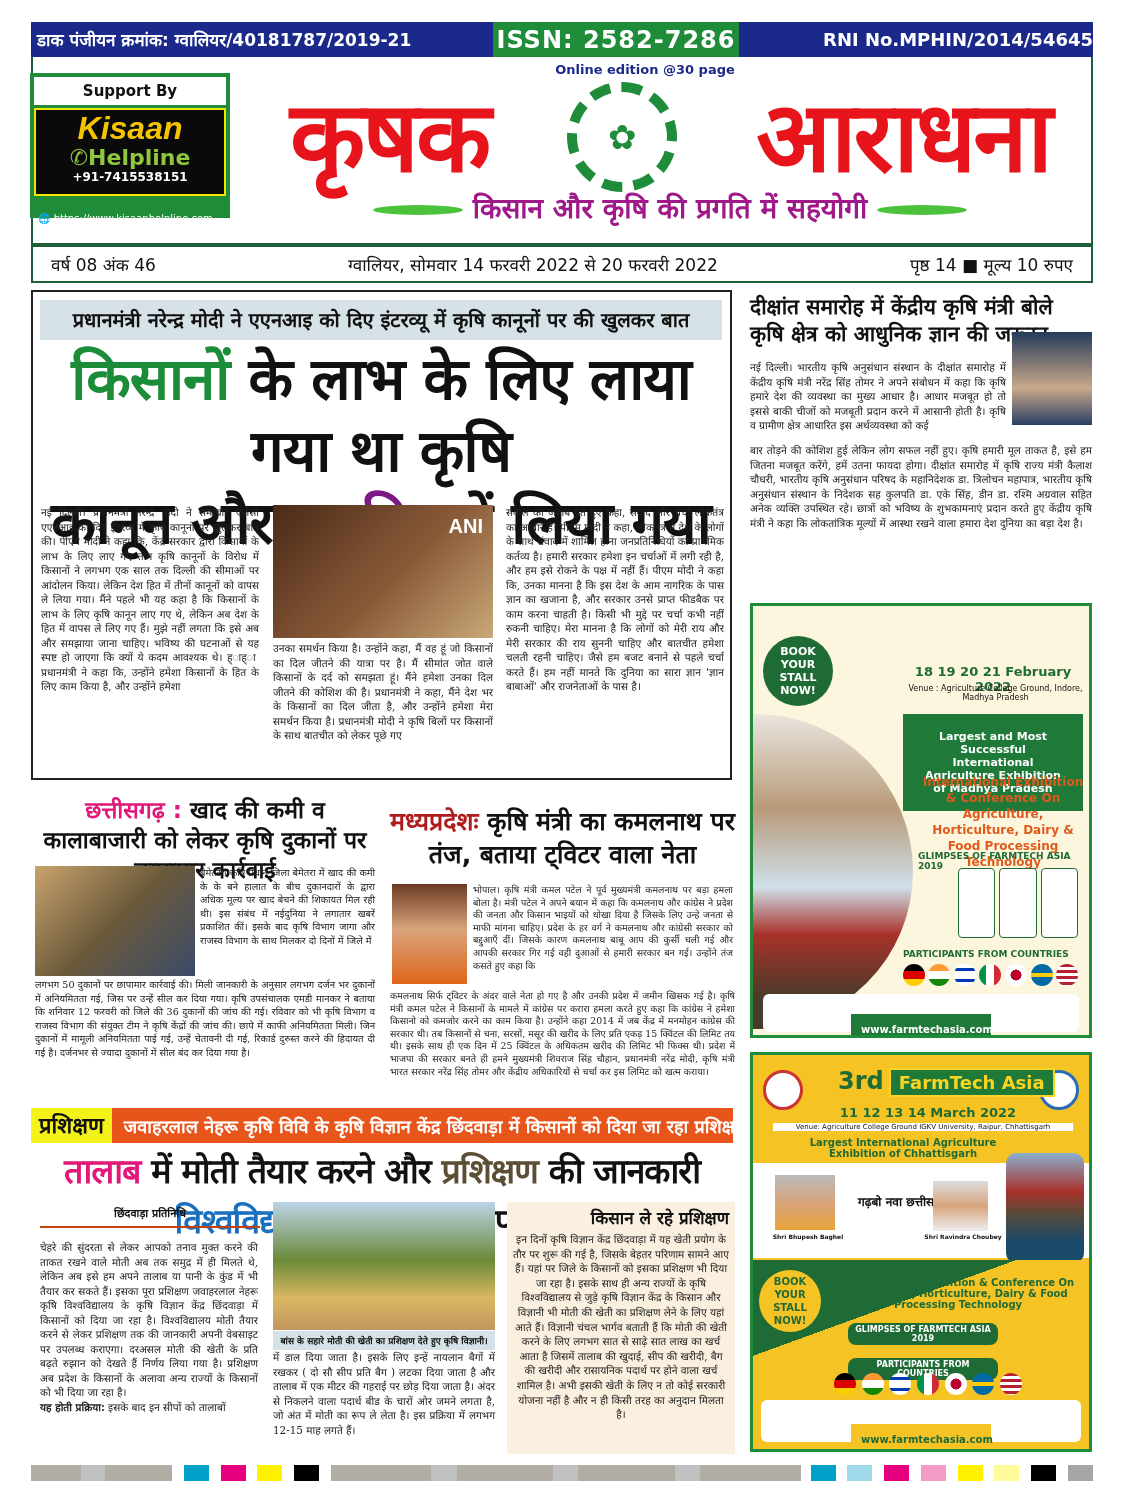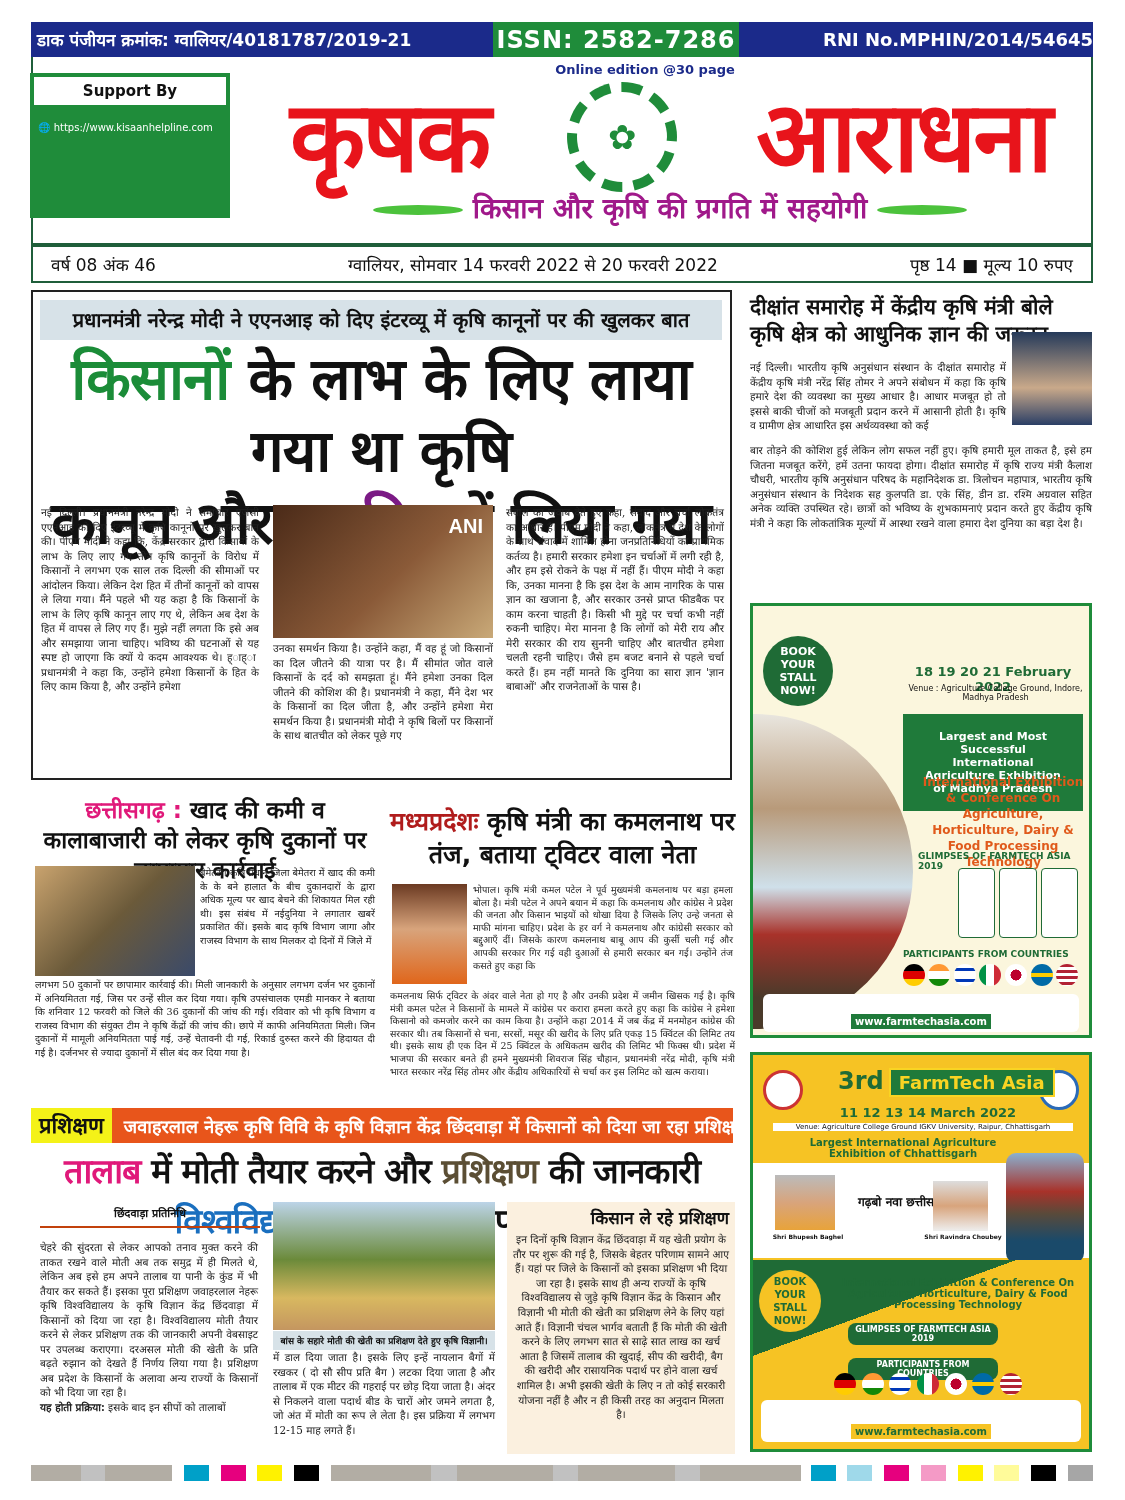--- a/index.html
+++ b/index.html
@@ -45,21 +45,21 @@
 .rbody2{left:750px;top:443px;width:342px}
 
 .ad1{left:750px;top:603px;width:342px;height:435px;border:3px solid #1f8c3a;background:#fbf6dd;overflow:hidden}
 .ad2{left:750px;top:1052px;width:342px;height:400px;border:3px solid #1f8c3a;background:#f6c324;overflow:hidden}
 .ad-title-box{background:#1f7a3a;color:#f9d423;font-weight:bold;font-size:20px;padding:2px 8px;display:inline-block;border:2px solid #f9d423}
 .ad-green-bar{background:#1f7a3a;color:#fff;font-weight:bold;font-size:11px;text-align:center;padding:16px}
 .ad-orange{color:#e05a1b;font-weight:bold;font-size:12px;text-align:center;line-height:16px}
 .book{position:absolute;width:70px;height:70px;border-radius:50%;background:#1f6b36;color:#fff;font-weight:bold;font-size:11px;text-align:center;display:flex;align-items:center;justify-content:center;line-height:13px}
 .flags{display:flex;justify-content:space-around;padding:0 8px}
 .flag{width:22px;height:22px;border-radius:50%;display:inline-block}
-.ad-url{background:#1f7a3a;color:#fff;font-size:10px;font-weight:bold;text-align:center;width:140px;margin:12px auto 0;padding:2px}
+.ad-url{background:#1f7a3a;color:#fff;font-size:10px;font-weight:bold;text-align:center;width:140px;margin:12px auto 0;padding:10px}
 
 .cg-head{left:35px;top:795px;width:340px;font-size:23px;font-weight:bold;line-height:30px;text-align:center}
 .cg-photo{left:35px;top:866px;width:160px;height:110px;background:linear-gradient(135deg,#c9a36e,#6b5a3a 50%,#3a4a6a)}
 .cg-body1{left:200px;top:866px;width:175px}
 .cg-body2{left:35px;top:978px;width:340px}
 .mp-head{left:390px;top:805px;width:345px;font-size:25px;font-weight:bold;line-height:33px;text-align:center}
 .mp-photo{left:392px;top:884px;width:75px;height:100px;background:linear-gradient(180deg,#6b3a22,#d8a47c 45%,#e0661b)}
 .mp-body1{left:473px;top:884px;width:260px}
 .mp-body2{left:390px;top:990px;width:345px}
 .mp .body,.mp-body1,.mp-body2{font-size:9.4px;line-height:12.6px}
@@ -85,20 +85,25 @@
 
 <div class="abs topbar">
   <div class="reg">डाक पंजीयन क्रमांक: ग्वालियर/40181787/2019-21</div>
   <div class="issn">ISSN: 2582-7286</div>
   <div class="rni">RNI No.MPHIN/2014/54645</div>
 </div>
 <div class="abs mast"></div>
 
 <div class="abs support">
   <div class="sb">Support By</div>
+  <div class="ks">
+    <div class="k1">Kisaan</div>
+    <div class="k2"><span>✆</span><span>Helpline</span></div>
+    <div class="k3">+91-7415538151</div>
+  </div>
   <div class="url"><span>🌐 </span><span>https://www.kisaanhelpline.com</span></div>
 </div>
 
 <div class="abs online">Online edition @30 page</div>
 <div class="abs title">
   <span class="t">कृषक</span>
   <span class="logo-gear">✿</span>
   <span class="t">आराधना</span>
 </div>
 <div class="abs tagline">

